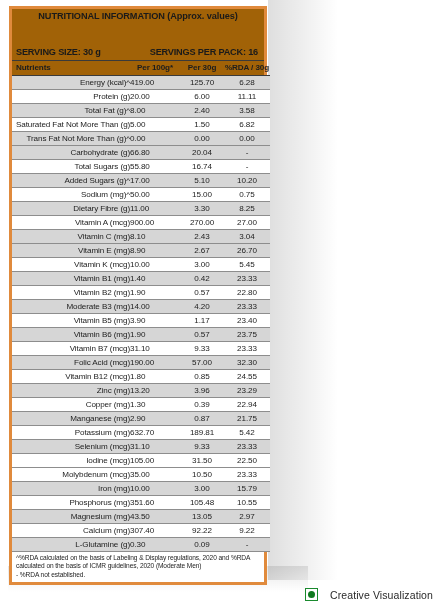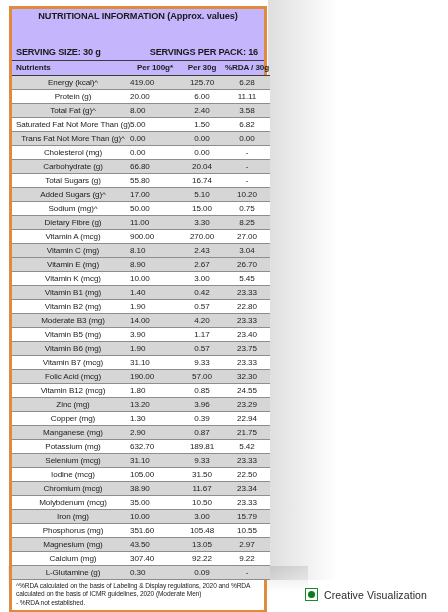--- a/index.html
+++ b/index.html
@@ -35,21 +35,21 @@
     pointer-events: none;
   }
 
   
   .nutrition-panel {
     position: absolute;
     left: 9px;
     top: 6px;
     width: 258px;
     border: 3px solid #e08a3c;
-    background: #c4b5fd;
+    background: #a16207;
     box-sizing: border-box;
   }
 
   .panel-head {
     border-bottom: 1.5px solid #3a3a3a;
     padding: 1px 4px 2px 4px;
   }
   .panel-title {
     text-align: center;
     font-size: 9.2px;
@@ -88,21 +88,21 @@
     letter-spacing: -0.1px;
     white-space: nowrap;
     overflow: hidden;
   }
   table.nutri th {
     font-weight: bold;
     border-bottom: 1.2px solid #3a3a3a;
     padding-top: 1px;
     padding-bottom: 2px;
   }
-  .col-name  { width: 114px; text-align: center;   padding-left: 4px !important; }
+  .col-name  { width: 114px; text-align: right;   padding-left: 4px !important; }
   .col-100   { width: 50px;  text-align: left; }
   .col-30    { width: 44px;  text-align: center; }
   .col-rda   { width: 46px;  text-align: center; margin-left: 24px; }
 
   th.col-name { text-align: left; }
   th.col-100, th.col-30, th.col-rda { text-align: center; }
 
   tr.shaded td { background: #d6d6d6; }
   tr.plain  td { background: #ffffff; }
 
@@ -116,21 +116,21 @@
   }
   .footnote div { white-space: nowrap; }
 
   
   .veg-caption {
     position: absolute;
     left: 305px;
     top: 588px;
     display: flex;
     align-items: center;
-    gap: 6px;
+    gap: 12px;
   }
   .veg-mark {
     width: 13px;
     height: 13px;
     border: 1.3px solid #1a8a2e;
     box-sizing: border-box;
     display: flex;
     align-items: center;
     justify-content: center;
     background: #ffffff;
@@ -197,26 +197,20 @@
           <td class="col-100">5.00</td>
           <td class="col-30">1.50</td>
           <td class="col-rda">6.82</td>
         </tr>
         <tr class="shaded">
           <td class="col-name">Trans Fat Not More Than (g)^</td>
           <td class="col-100">0.00</td>
           <td class="col-30">0.00</td>
           <td class="col-rda">0.00</td>
         </tr>
-        <tr class="plain">
-          <td class="col-name">Cholesterol (mg)</td>
-          <td class="col-100">0.00</td>
-          <td class="col-30">0.00</td>
-          <td class="col-rda">-</td>
-        </tr>
         <tr class="shaded">
           <td class="col-name">Carbohydrate (g)</td>
           <td class="col-100">66.80</td>
           <td class="col-30">20.04</td>
           <td class="col-rda">-</td>
         </tr>
         <tr class="plain">
           <td class="col-name">Total Sugars (g)</td>
           <td class="col-100">55.80</td>
           <td class="col-30">16.74</td>
@@ -340,26 +334,20 @@
           <td class="col-name">Selenium (mcg)</td>
           <td class="col-100">31.10</td>
           <td class="col-30">9.33</td>
           <td class="col-rda">23.33</td>
         </tr>
         <tr class="plain">
           <td class="col-name">Iodine (mcg)</td>
           <td class="col-100">105.00</td>
           <td class="col-30">31.50</td>
           <td class="col-rda">22.50</td>
-        </tr>
-        <tr class="shaded">
-          <td class="col-name">Chromium (mcg)</td>
-          <td class="col-100">38.90</td>
-          <td class="col-30">11.67</td>
-          <td class="col-rda">23.34</td>
         </tr>
         <tr class="plain">
           <td class="col-name">Molybdenum (mcg)</td>
           <td class="col-100">35.00</td>
           <td class="col-30">10.50</td>
           <td class="col-rda">23.33</td>
         </tr>
         <tr class="shaded">
           <td class="col-name">Iron (mg)</td>
           <td class="col-100">10.00</td>

